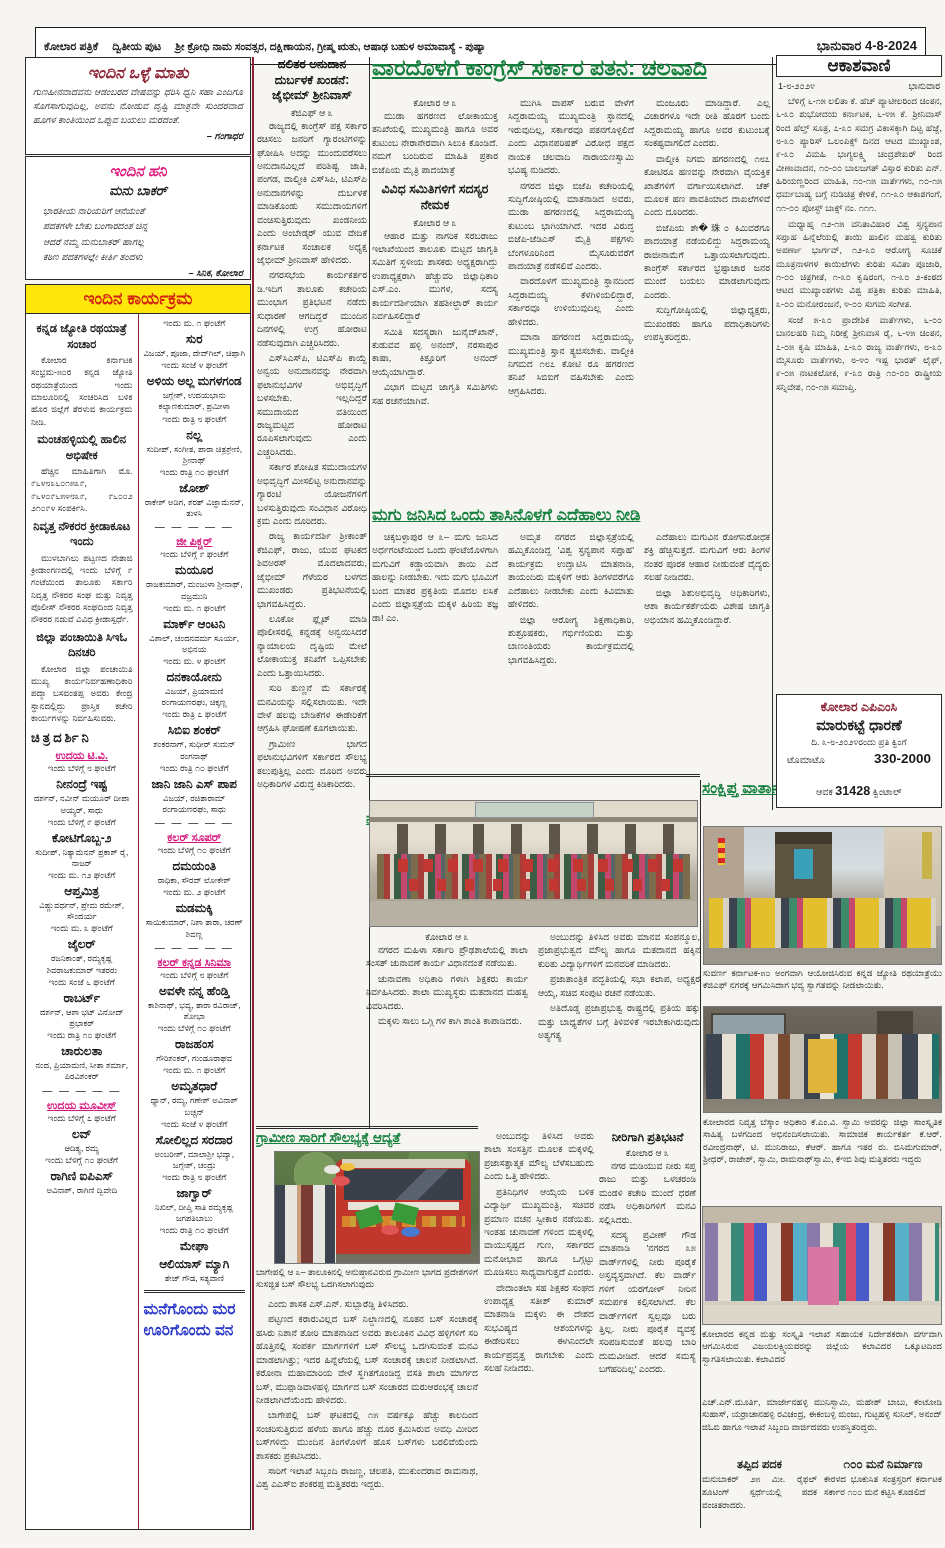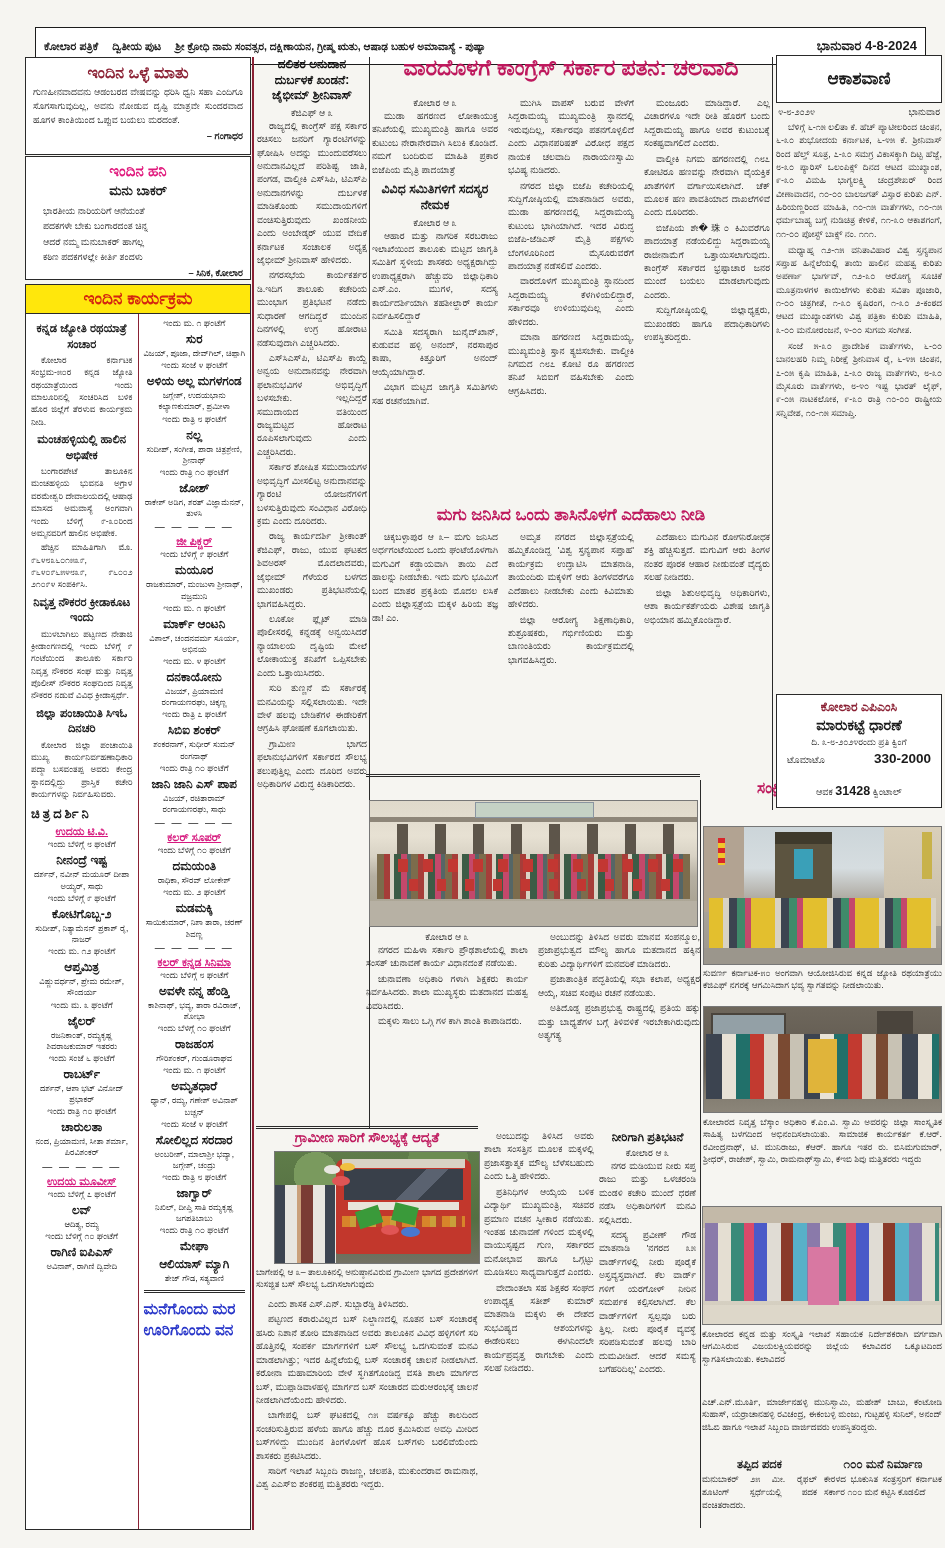--- a/index.html
+++ b/index.html
@@ -20,21 +20,21 @@
   }
   .masthead .alm{font-weight:bold;font-size:10.5px;flex:1;}
   .masthead .date{font-size:13px;font-weight:bold;white-space:nowrap;}
 
   
   .vrule{position:absolute;width:1.5px;background:#8a2134;}
   .vrule.dark{background:#2a2a2a;width:1px;}
   .hrule-double{position:absolute;border-top:3px double #2a2a2a;height:0;}
 
   
-  .box{border:1.2px solid #2a2a2a;background:#fff;padding:4px 7px;}
+  .box{border:1.2px solid #2a2a2a;background:#fff;padding:4px 7px;font-style:italic;}
   .box-title-maroon{color:#8b2134;font-weight:bold;font-size:16px;text-align:center;margin:2px 0 4px;}
   .box-title-pink{color:#e0187c;font-weight:bold;font-size:15px;text-align:center;margin:1px 0 3px;}
   .quote-body{font-size:9.3px;line-height:1.5;text-align:justify;}
   .sig{text-align:right;font-size:9.3px;font-weight:bold;margin-top:3px;}
   .hani-author{font-weight:bold;font-size:13px;text-align:center;margin:2px 0 5px;}
   .poem-line{font-size:9.3px;line-height:1.65;padding-left:10px;}
 
   
   .program{border:1.2px solid #2a2a2a;background:#fff;display:flex;flex-direction:column;}
   .prog-banner{background:#ffe70c;border-bottom:1.2px solid #2a2a2a;
@@ -58,25 +58,25 @@
   .art-head{font-weight:bold;text-align:center;line-height:1.3;}
   .art-head.black{color:#111;font-size:12.5px;}
   .pitem.para{font-size:9.2px;line-height:1.46;text-align:justify;text-indent:12px;margin-bottom:2px;}
   .pitem.dateline{font-size:9.2px;text-align:center;margin:1px 0;}
   .pitem.subhead{font-weight:bold;font-size:12.5px;text-align:center;line-height:1.3;margin:4px 0;}
   .cols{display:flex;gap:10px;}
   .col{flex:1;overflow:hidden;}
   .caption{font-size:8.8px;line-height:1.4;text-align:justify;}
 
   
-  .hl{font-weight:bold;text-align:center;color:#be185d;line-height:1.15;overflow:hidden;}
+  .hl{font-weight:bold;text-align:left;color:#15803d;line-height:1.15;overflow:hidden;text-decoration:underline;}
 
   
   .akash-title{border:1.5px solid #2a2a2a;background:#fff;font-weight:bold;font-size:17px;
-    text-align:center;padding:13px 0;margin-bottom:4px;}
+    text-align:center;padding:0 0;margin-bottom:4px;}
   .akash-date{display:flex;justify-content:space-between;font-size:9.2px;margin:2px 2px 3px;}
   .akash-body p{font-size:9px;line-height:1.48;text-align:justify;text-indent:12px;margin:0 0 3px;}
 
   
   .apmc{border:1.5px solid #2a2a2a;background:#fff;padding:5px 8px;text-align:center;}
   .apmc .t1{color:#8b2134;font-weight:bold;font-size:12.5px;margin-bottom:2px;}
   .apmc .t2{font-weight:bold;font-size:14.5px;margin-bottom:3px;}
   .apmc .d{font-size:9px;margin-bottom:3px;}
   .apmc .row{display:flex;justify-content:space-between;align-items:baseline;font-size:9.5px;padding:0 2px;}
   .apmc .row b{font-size:13.5px;}
@@ -127,21 +127,20 @@
 </div>
 
 <div class="abs program" style="left:25px;top:284px;width:226px;height:1246px">
   <div class="prog-banner">ಇಂದಿನ ಕಾರ್ಯಕ್ರಮ</div>
   <div class="prog-cols">
     <div class="prog-col first">
 
     <div class="pitem ehead">ಕನ್ನಡ ಜ್ಯೋತಿ ರಥಯಾತ್ರೆ ಸಂಚಾರ</div>
         <div class="pitem body">ಕೋಲಾರ ಕರ್ನಾಟಕ ಸಂಭ್ರಮ-೫೦ರ ಕನ್ನಡ ಜ್ಯೋತಿ ರಥಯಾತ್ರೆಯಿಂದ ಇಂದು ಮಾಲೂರಿನಲ್ಲಿ ಸಂಚರಿಸಿದ ಬಳಿಕ ಹೊರ ಜಿಲ್ಲೆಗೆ ತೆರಳುವ ಕಾರ್ಯಕ್ರಮ ನೀಡಿ.</div>
         <div class="pitem ehead">ಮಂಚಹಳ್ಳಿಯಲ್ಲಿ ಹಾಲಿನ ಅಭಿಷೇಕ</div>
-        <div class="pitem body">ಬಂಗಾರಪೇಟೆ ತಾಲೂಕಿನ ಮಂಚಹಳ್ಳಿಯ ಭುವನತಿ ಅಗ್ರಾಳ ವರಮೇಶ್ವರಿ ದೇವಾಲಯದಲ್ಲಿ ಆಷಾಢ ಮಾಸದ ಅಮವಾಸ್ಯೆ ಅಂಗವಾಗಿ ಇಂದು ಬೆಳಿಗ್ಗೆ ೯-೩೦ರಿಂದ ಅಮ್ಮನವರಿಗೆ ಹಾಲಿನ ಅಭಿಷೇಕ.</div>
         <div class="pitem body">ಹೆಚ್ಚಿನ ಮಾಹಿತಿಗಾಗಿ ಮೊ. ೯೬೪೮೩೬೦೧೫೩೯, ೯೬೪೦೯೬೫೪೮೩೯, ೯೬೦೦೨ ೨೧೦೯೪ ಸಂಪರ್ಕಿಸಿ.</div>
         <div class="pitem ehead">ನಿವೃತ್ತ ನೌಕರರ ಕ್ರೀಡಾಕೂಟ ಇಂದು</div>
         <div class="pitem body">ಮುಳಬಾಗಿಲು ಪಟ್ಟಣದ ನೇತಾಜಿ ಕ್ರೀಡಾಂಗಣದಲ್ಲಿ ಇಂದು ಬೆಳಿಗ್ಗೆ ೯ ಗಂಟೆಯಿಂದ ತಾಲೂಕು ಸರ್ಕಾರಿ ನಿವೃತ್ತ ನೌಕರರ ಸಂಘ ಮತ್ತು ನಿವೃತ್ತ ಪೊಲೀಸ್ ನೌಕರರ ಸಂಘದಿಂದ ನಿವೃತ್ತ ನೌಕರರ ನಡುವೆ ವಿವಿಧ ಕ್ರೀಡಾಸ್ಪರ್ಧೆ.</div>
         <div class="pitem ehead">ಜಿಲ್ಲಾ ಪಂಚಾಯಿತಿ ಸಿಇಓ ದಿನಚರಿ</div>
         <div class="pitem body">ಕೋಲಾರ ಜಿಲ್ಲಾ ಪಂಚಾಯಿತಿ ಮುಖ್ಯ ಕಾರ್ಯನಿರ್ವಹಣಾಧಿಕಾರಿ ಪದ್ಮಾ ಬಸವಂತಪ್ಪ ಅವರು ಕೇಂದ್ರ ಸ್ಥಾನದಲ್ಲಿದ್ದು ಪ್ರಾಸ್ತಿಕ ಕಚೇರಿ ಕಾರ್ಯಗಳನ್ನು ನಿರ್ವಹಿಸುವರು.</div>
         <div class="pitem section">ಚಿತ್ರದರ್ಶಿನಿ</div>
         <div class="pitem channel">ಉದಯ ಟಿ.ವಿ.</div>
         <div class="pitem time">ಇಂದು ಬೆಳಿಗ್ಗೆ ೮ ಘಂಟೆಗೆ</div>
         <div class="pitem movie">ನೀನಂದ್ರೆ ಇಷ್ಟ</div>
         <div class="pitem cast">ದರ್ಶನ್, ನವೀನ್ ಮಯೂರ್ ದೀಪಾ ಅಯ್ಯರ್, ಸಾಧು</div>
@@ -364,21 +363,21 @@
   <div class="mini-body">ಮನುಬಾಕರ್ ೨೫ ಮೀ. ರೈಫಲ್ ಶೂಟಿಂಗ್ ಸ್ಪರ್ಧೆಯಲ್ಲಿ ಪದಕ ವಂಚಿತರಾದರು.</div>
 </div>
 <div class="abs clip" style="left:824px;top:1458px;width:118px;height:66px">
   <div class="mini-head">೧೦೦ ಮನೆ ನಿರ್ಮಾಣ</div>
   <div class="mini-body">ಕೇರಳದ ಭೂಕುಸಿತ ಸಂತ್ರಸ್ತರಿಗೆ ಕರ್ನಾಟಕ ಸರ್ಕಾರ ೧೦೦ ಮನೆ ಕಟ್ಟಿಸಿ ಕೊಡಲಿದೆ</div>
 </div>
 
 <div class="abs clip" style="left:776px;top:55px;width:166px;height:635px">
   <div class="akash-title">ಆಕಾಶವಾಣಿ</div>
   <div class="akash-date">
-    <span>೪-೮-೨೦೨೪</span>
+    <span>1-೮-೨೦೨೪</span>
     <span>ಭಾನುವಾರ</span>
   </div>
   <div class="akash-body">
 
   <p>ಬೆಳಿಗ್ಗೆ ೬-೧೫ ಲಲಿತಾ ಕೆ. ಹೆಚ್ ಪ್ಯಾಟೀಲರಿಂದ ಚಿಂತನ, ೬-೩೦ ಶುಭೋದಯ ಕರ್ನಾಟಕ, ೬-೪೫ ಕೆ. ಶ್ರೀನಿವಾಸ್ ರಿಂದ ಹೆಲ್ತ್ ಸೂತ್ರ, ೭-೩೦ ಸಮಗ್ರ ವಿಕಾಸಕ್ಕಾಗಿ ದಿಟ್ಟ ಹೆಜ್ಜೆ, ೮-೩೦ ಪ್ಯಾರಿಸ್ ಒಲಂಪಿಕ್ಸ್ ದಿನದ ಆಟದ ಮುಖ್ಯಾಂಶ, ೯-೩೦ ವಿಮಹಿ ಭಾಗ್ಯಲಕ್ಷ್ಮಿ ಚಂದ್ರಶೇಖರ್ ರಿಂದ ವೀಣಾವಾದನ, ೧೦-೦೦ ಬಾಲಜಗತ್ ವಿಸ್ತಾರ ಕುರಿತು ಎನ್. ಹಿರಿಯಣ್ಣರಿಂದ ಮಾಹಿತಿ, ೧೦-೧೫ ವಾರ್ತೆಗಳು, ೧೦-೧೫ ಧರ್ಮಬಾಹ್ಯ ಬಗ್ಗೆ ನುಡಿಚಿತ್ರ ಕೇಳಿಕೆ, ೧೧-೩೦ ಆಕಾಶಗಂಗೆ, ೧೧-೦೦ ಪೋಸ್ಟ್ ಬಾಕ್ಸ್ ನಂ. ೧೧೧.</p>
       <p>ಮಧ್ಯಾಹ್ನ ೧೨-೧೫ ವನಿತಾವಿಹಾರ ವಿಶ್ವ ಸ್ತನ್ಯಪಾನ ಸಪ್ತಾಹ ಹಿನ್ನೆಲೆಯಲ್ಲಿ ತಾಯಿ ಹಾಲಿನ ಮಹತ್ವ ಕುರಿತು ಅಪರ್ಣಾ ಭಾರ್ಗವ್, ೧೨-೩೦ ಆರೋಗ್ಯ ಸೂಚಿಕೆ ಮೂತ್ರನಾಳಗಳ ಕಾಯಿಲೆಗಳು ಕುರಿತು ಸವಿತಾ ಪೂಜಾರಿ, ೧-೦೦ ಚಿತ್ರಗೀತೆ, ೧-೩೦ ಕೃಷಿರಂಗ, ೧-೩೦ ೨-ಕಂಠದ ಆಟದ ಮುಖ್ಯಾಂಶಗಳು ವಿಶ್ವ ಪತ್ರಿಕಾ ಕುರಿತು ಮಾಹಿತಿ, ೩-೦೦ ಮನೋರಂಜನೆ, ೪-೦೦ ಸುಗಮ ಸಂಗೀತ.</p>
       <p>ಸಂಜೆ ೫-೩೦ ಪ್ರಾದೇಶಿಕ ವಾರ್ತೆಗಳು, ೬-೦೦ ಬಾನಲಹರಿ ನಿಮ್ಮ ನಿರೀಕ್ಷೆ ಶ್ರೀನಿವಾಸ ರೈ, ೬-೪೫ ಚಿಂತನ, ೭-೦೫ ಕೃಷಿ ಮಾಹಿತಿ, ೭-೩೦ ರಾಜ್ಯ ವಾರ್ತೆಗಳು, ೮-೩೦ ಮೈಸೂರು ವಾರ್ತೆಗಳು, ೮-೪೦ ಇಷ್ಟ ಭಾರತ್ ಲೈಫ್, ೯-೦೫ ನಾಟಕಲೋಕ, ೯-೩೦ ರಾತ್ರಿ ೧೦-೦೦ ರಾಷ್ಟ್ರೀಯ ಸನ್ನಿವೇಶ, ೧೦-೧೫ ಸಮಾಪ್ತಿ.</p>
     </div>
 </div>
 

